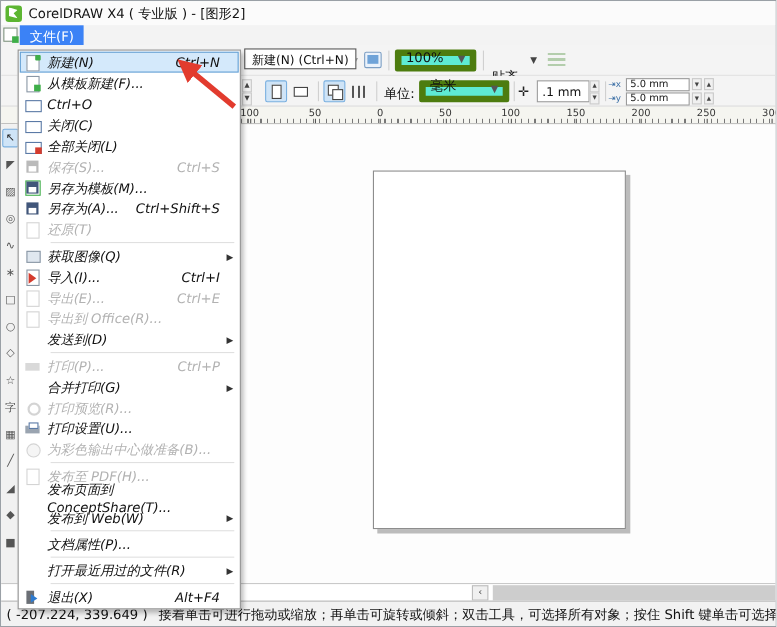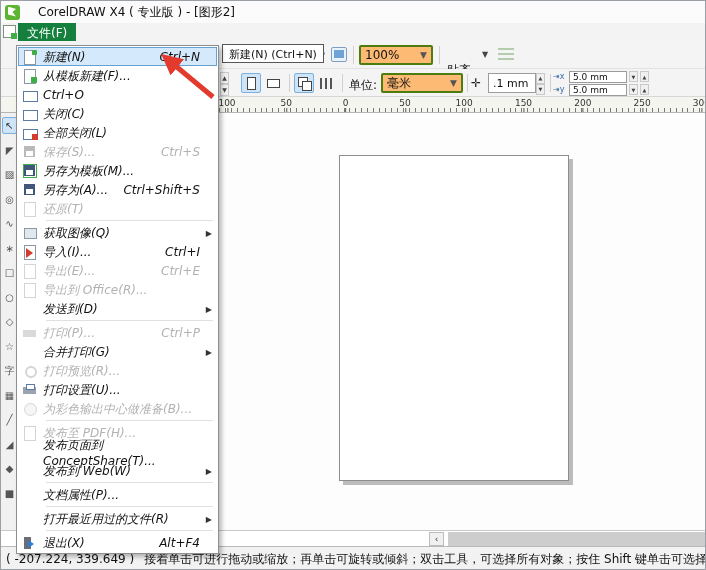--- a/index.html
+++ b/index.html
@@ -2,48 +2,48 @@
 <html><head>
 <meta charset="utf-8">
 <style>
   * { margin:0; padding:0; box-sizing:border-box; }
   html,body { font-family:"DejaVu Sans","Liberation Sans",sans-serif; }
   #root { position:relative; width:706px; height:570px; background:#f6f6f6; overflow:hidden;
           font-size:12px; color:#111; border:1px solid #9aa0a6; }
 
   
   .titlebar { position:absolute; left:0; top:0; width:706px; height:22px; background:#fbfbfb;
-              display:flex; align-items:center; gap:18px; padding-left:4px; }
+              display:flex; align-items:center; gap:6px; padding-left:4px; }
   .app-icon { width:15px; height:15px; background:#5cb531; border-radius:3px; position:relative; }
   .app-icon::after { content:""; position:absolute; left:3px; top:2px; width:8px; height:10px;
                      background:#fff; clip-path:polygon(0 0,100% 25%,55% 55%,100% 100%,0 80%); }
 
   
   .menubar { position:absolute; left:0; top:22px; width:706px; height:18px; background:#f3f3f3;
              display:flex; align-items:stretch; }
   .menubar .doc-icon { width:13px; height:13px; margin:2px 2px 0 2px; background:#fff;
              border:1px solid #7d917d; position:relative; }
   .menubar .doc-icon::after { content:""; position:absolute; right:-2px; bottom:-2px; width:6px; height:6px; background:#3fae49; }
-  .menu-file { background:#15803d; color:#fff; padding:2px 9px 0 9px; height:18px; }
+  .menu-file { background:#3b82f6; color:#fff; padding:2px 9px 0 9px; height:18px; }
 
   
   .toolbar1 { position:absolute; left:0; top:40px; width:706px; height:28px; background:#f4f4f4;
               border-bottom:1px solid #e2e2e2; }
   .toolbar2 { position:absolute; left:0; top:68px; width:706px; height:28px; background:#f4f4f4;
               border-bottom:1px solid #d7d7d7; }
   .tb-sep { position:absolute; top:5px; width:1px; height:18px; background:#d0d0d0; }
 
   .tooltip { position:absolute; left:221px; top:3px; height:19px; background:#ffffff;
              border:1px solid #565656; padding:2px 6px 0 6px; font-size:11px; white-space:nowrap; z-index:40; }
   .mini-caret { position:absolute; font-size:8px; color:#555; }
   .launcher-icon { position:absolute; left:330px; top:6px; width:16px; height:15px; background:#eaf2fb;
                    border:1px solid #7d9fc4; border-radius:2px; }
   .launcher-icon::after{ content:""; position:absolute; left:2px; top:2px; width:10px; height:8px; background:#6fa3d8; }
-  .combo { position:absolute; background:#fdba74; border:2px solid #4d7c0f; border-radius:2px;
-           display:flex; align-items:center; padding:0 4px; height:20px; }
+  .combo { position:absolute; background:#5eead4; border:6px solid #4d7c0f; border-radius:2px;
+           display:flex; align-items:flex-end; padding:0 4px; height:20px; }
   .combo .chev { margin-left:auto; font-size:9px; color:#555; }
   .snap { position:absolute; left:446px; top:21px; }
   .snap-caret { position:absolute; left:481px; top:9px; font-size:8px; color:#444; }
   .align-icon { position:absolute; left:497px; top:7px; width:16px; height:14px; opacity:.55;
     background:repeating-linear-gradient(to bottom,#7fae72 0 2px,transparent 2px 5px); }
 
   
   .spin-stack { position:absolute; left:219px; top:3px; width:9px; height:22px; display:flex; flex-direction:column; }
   .spin-stack span { flex:1; font-size:6px; line-height:10px; text-align:center; color:#444;
                      border:1px solid #c9c9c9; background:#f0f0f0; }

